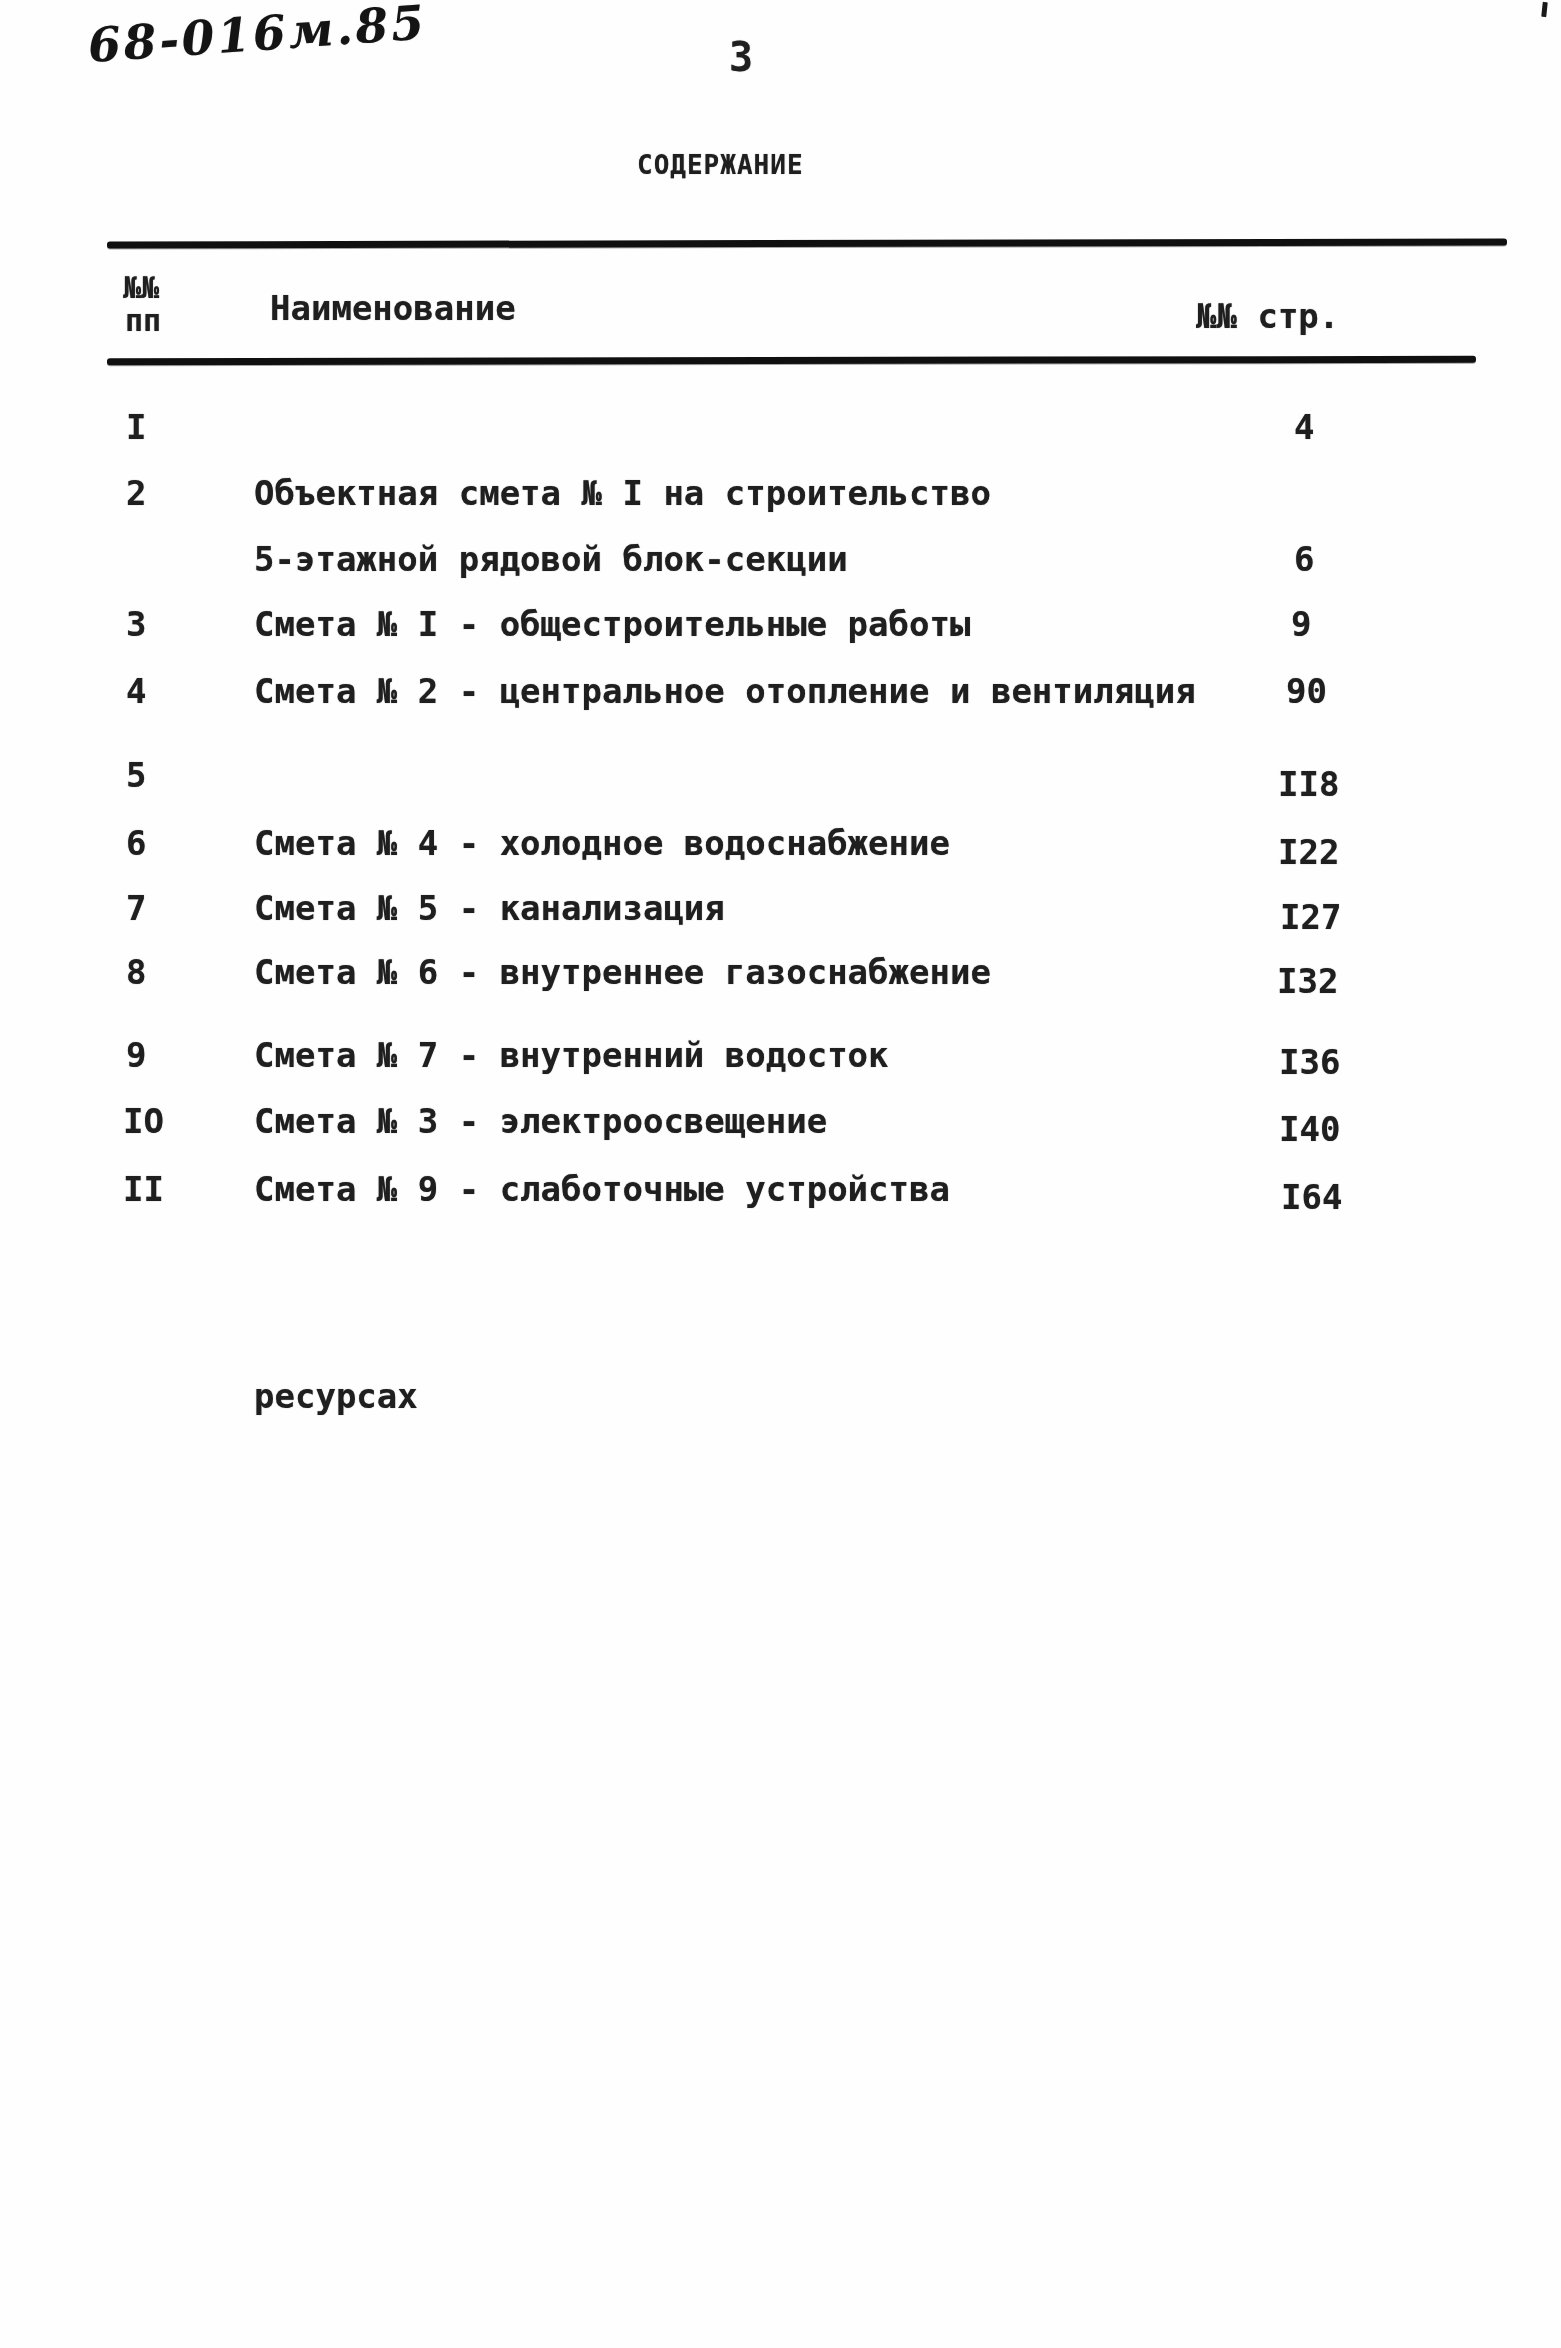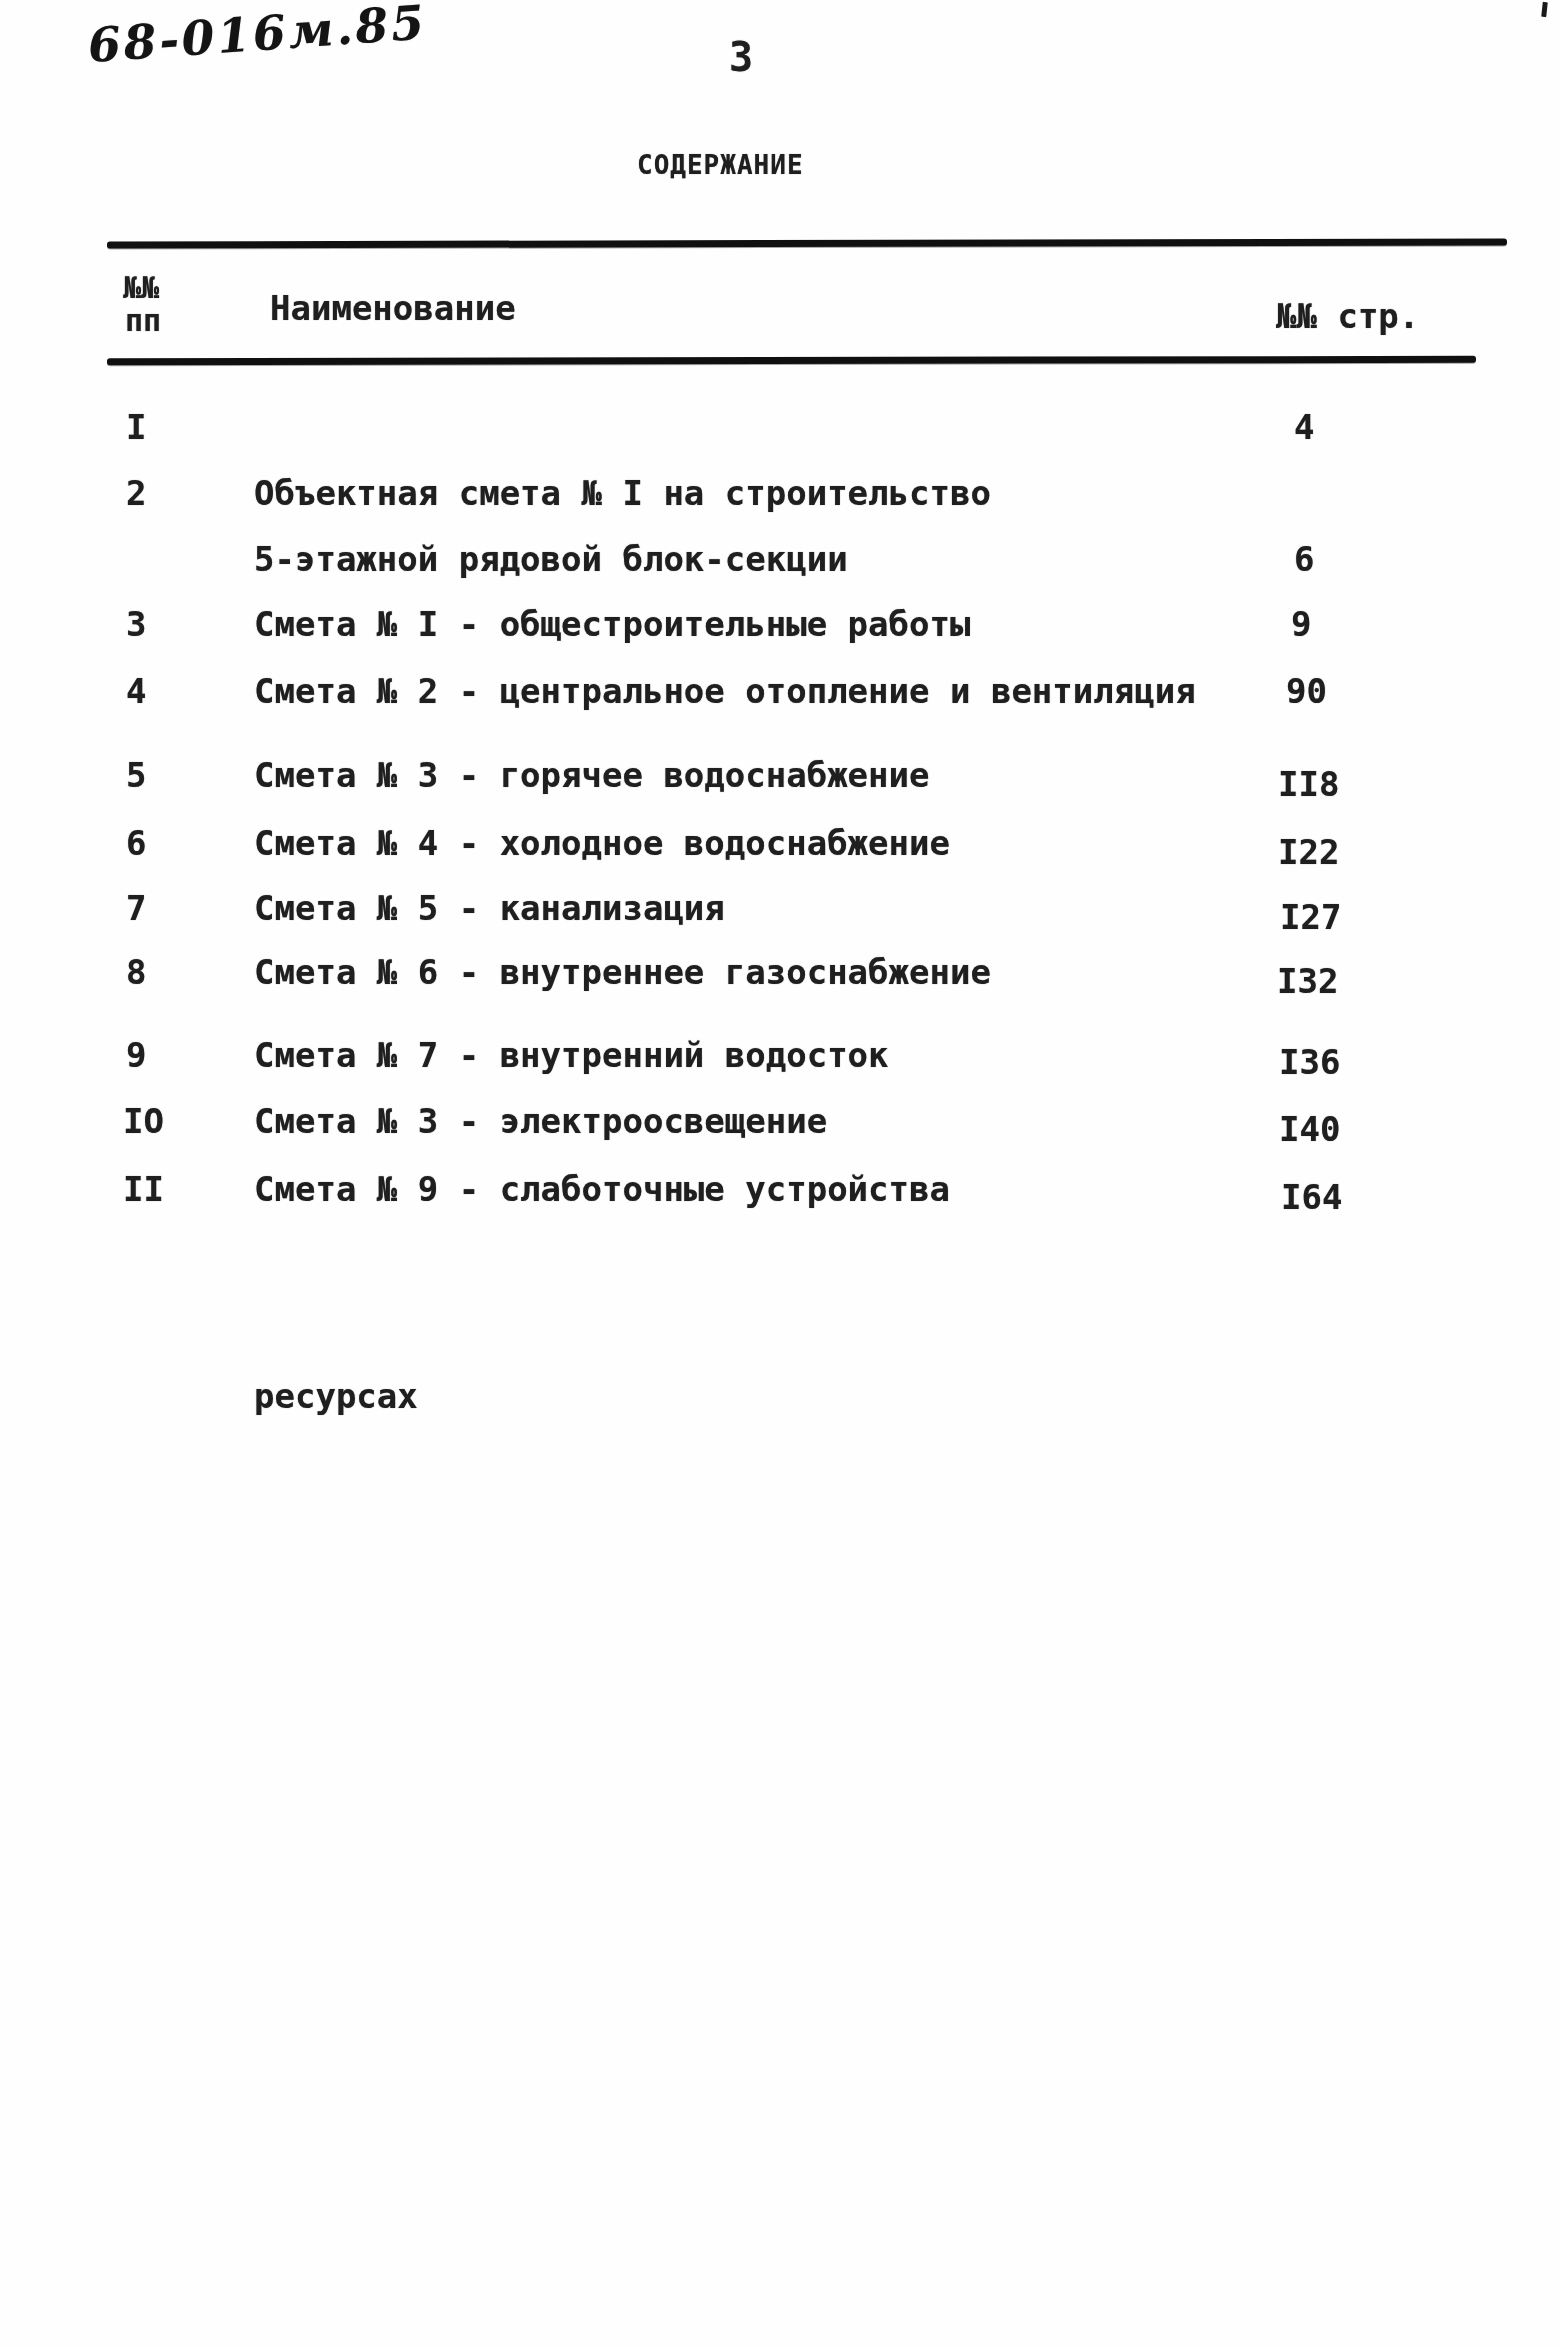--- a/index.html
+++ b/index.html
@@ -42,21 +42,21 @@
     position:absolute;
     background:#101010;
     border-radius:3px;
     box-shadow:0 1px 0 rgba(0,0,0,.35);
   }
   .rule-top{left:107px;top:240px;width:1400px;height:7px;transform:rotate(-0.12deg);}
   .rule-head{left:107px;top:357px;width:1369px;height:7px;transform:rotate(-0.1deg);}
   .hdr-num1{left:123px;top:271px;font-size:30px;}
   .hdr-num2{left:125px;top:304px;font-size:30px;}
   .hdr-name{left:270px;top:289px;}
-  .hdr-page{left:1276px;top:297px;text-align:center;}
+  .hdr-page{left:1196px;top:297px;text-align:center;}
   .line{position:absolute;left:0;width:1561px;height:44px;}
   .num{position:absolute;left:126px;top:0;}
   .nm{position:absolute;left:254px;top:0;}
   .pg{position:absolute;top:0;}
   .corner-tick{
     position:absolute;
     left:1542px;top:2px;
     width:5px;height:15px;
     background:#1a1a1a;
     transform:rotate(6deg);
@@ -107,21 +107,20 @@
   </div>
 
   <div class="line" style="top:672px">
     <span class="tw num">4</span>
     <span class="tw nm">Смета № 2 - центральное отопление и вентиляция</span>
     <span class="tw pg" style="left:1286px">90</span>
   </div>
 
   <div class="line" style="top:756px">
     <span class="tw num">5</span>
-    <span class="tw nm">Смета № 3 - горячее водоснабжение</span>
     <span class="tw pg" style="left:1278px;top:9px">II8</span>
   </div>
 
   <div class="line" style="top:824px">
     <span class="tw num">6</span>
     <span class="tw nm">Смета № 4 - холодное водоснабжение</span>
     <span class="tw pg" style="left:1278px;top:9px">I22</span>
   </div>
 
   <div class="line" style="top:889px">

